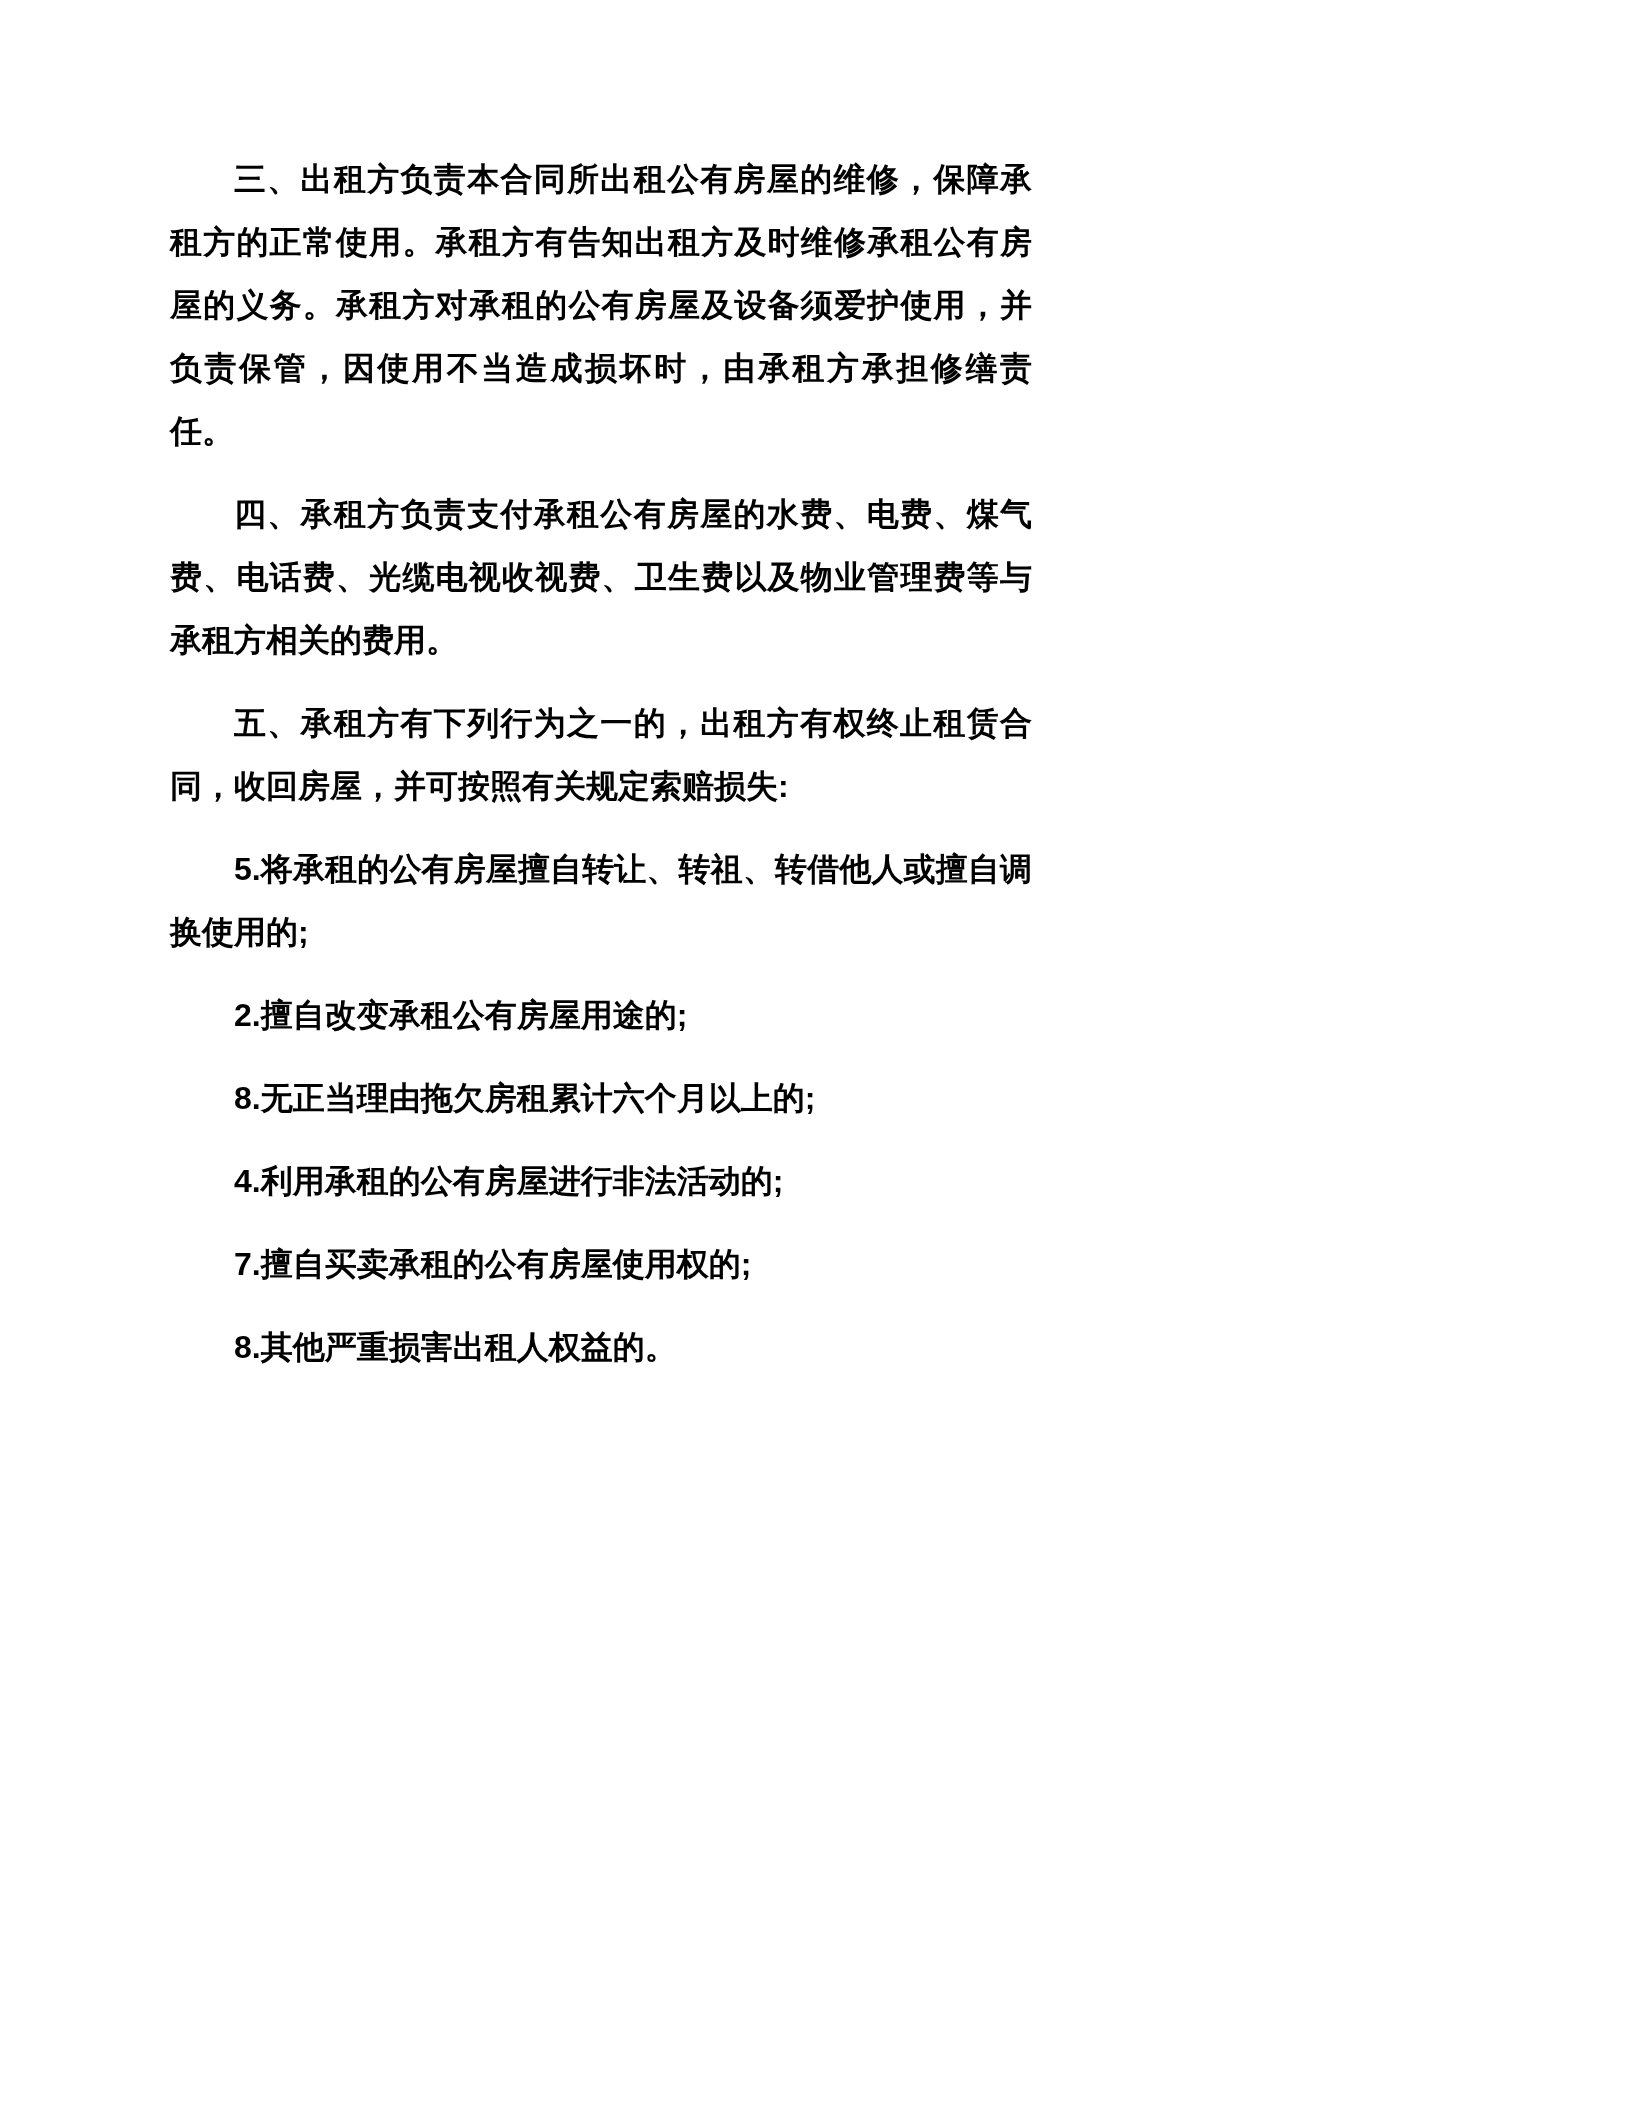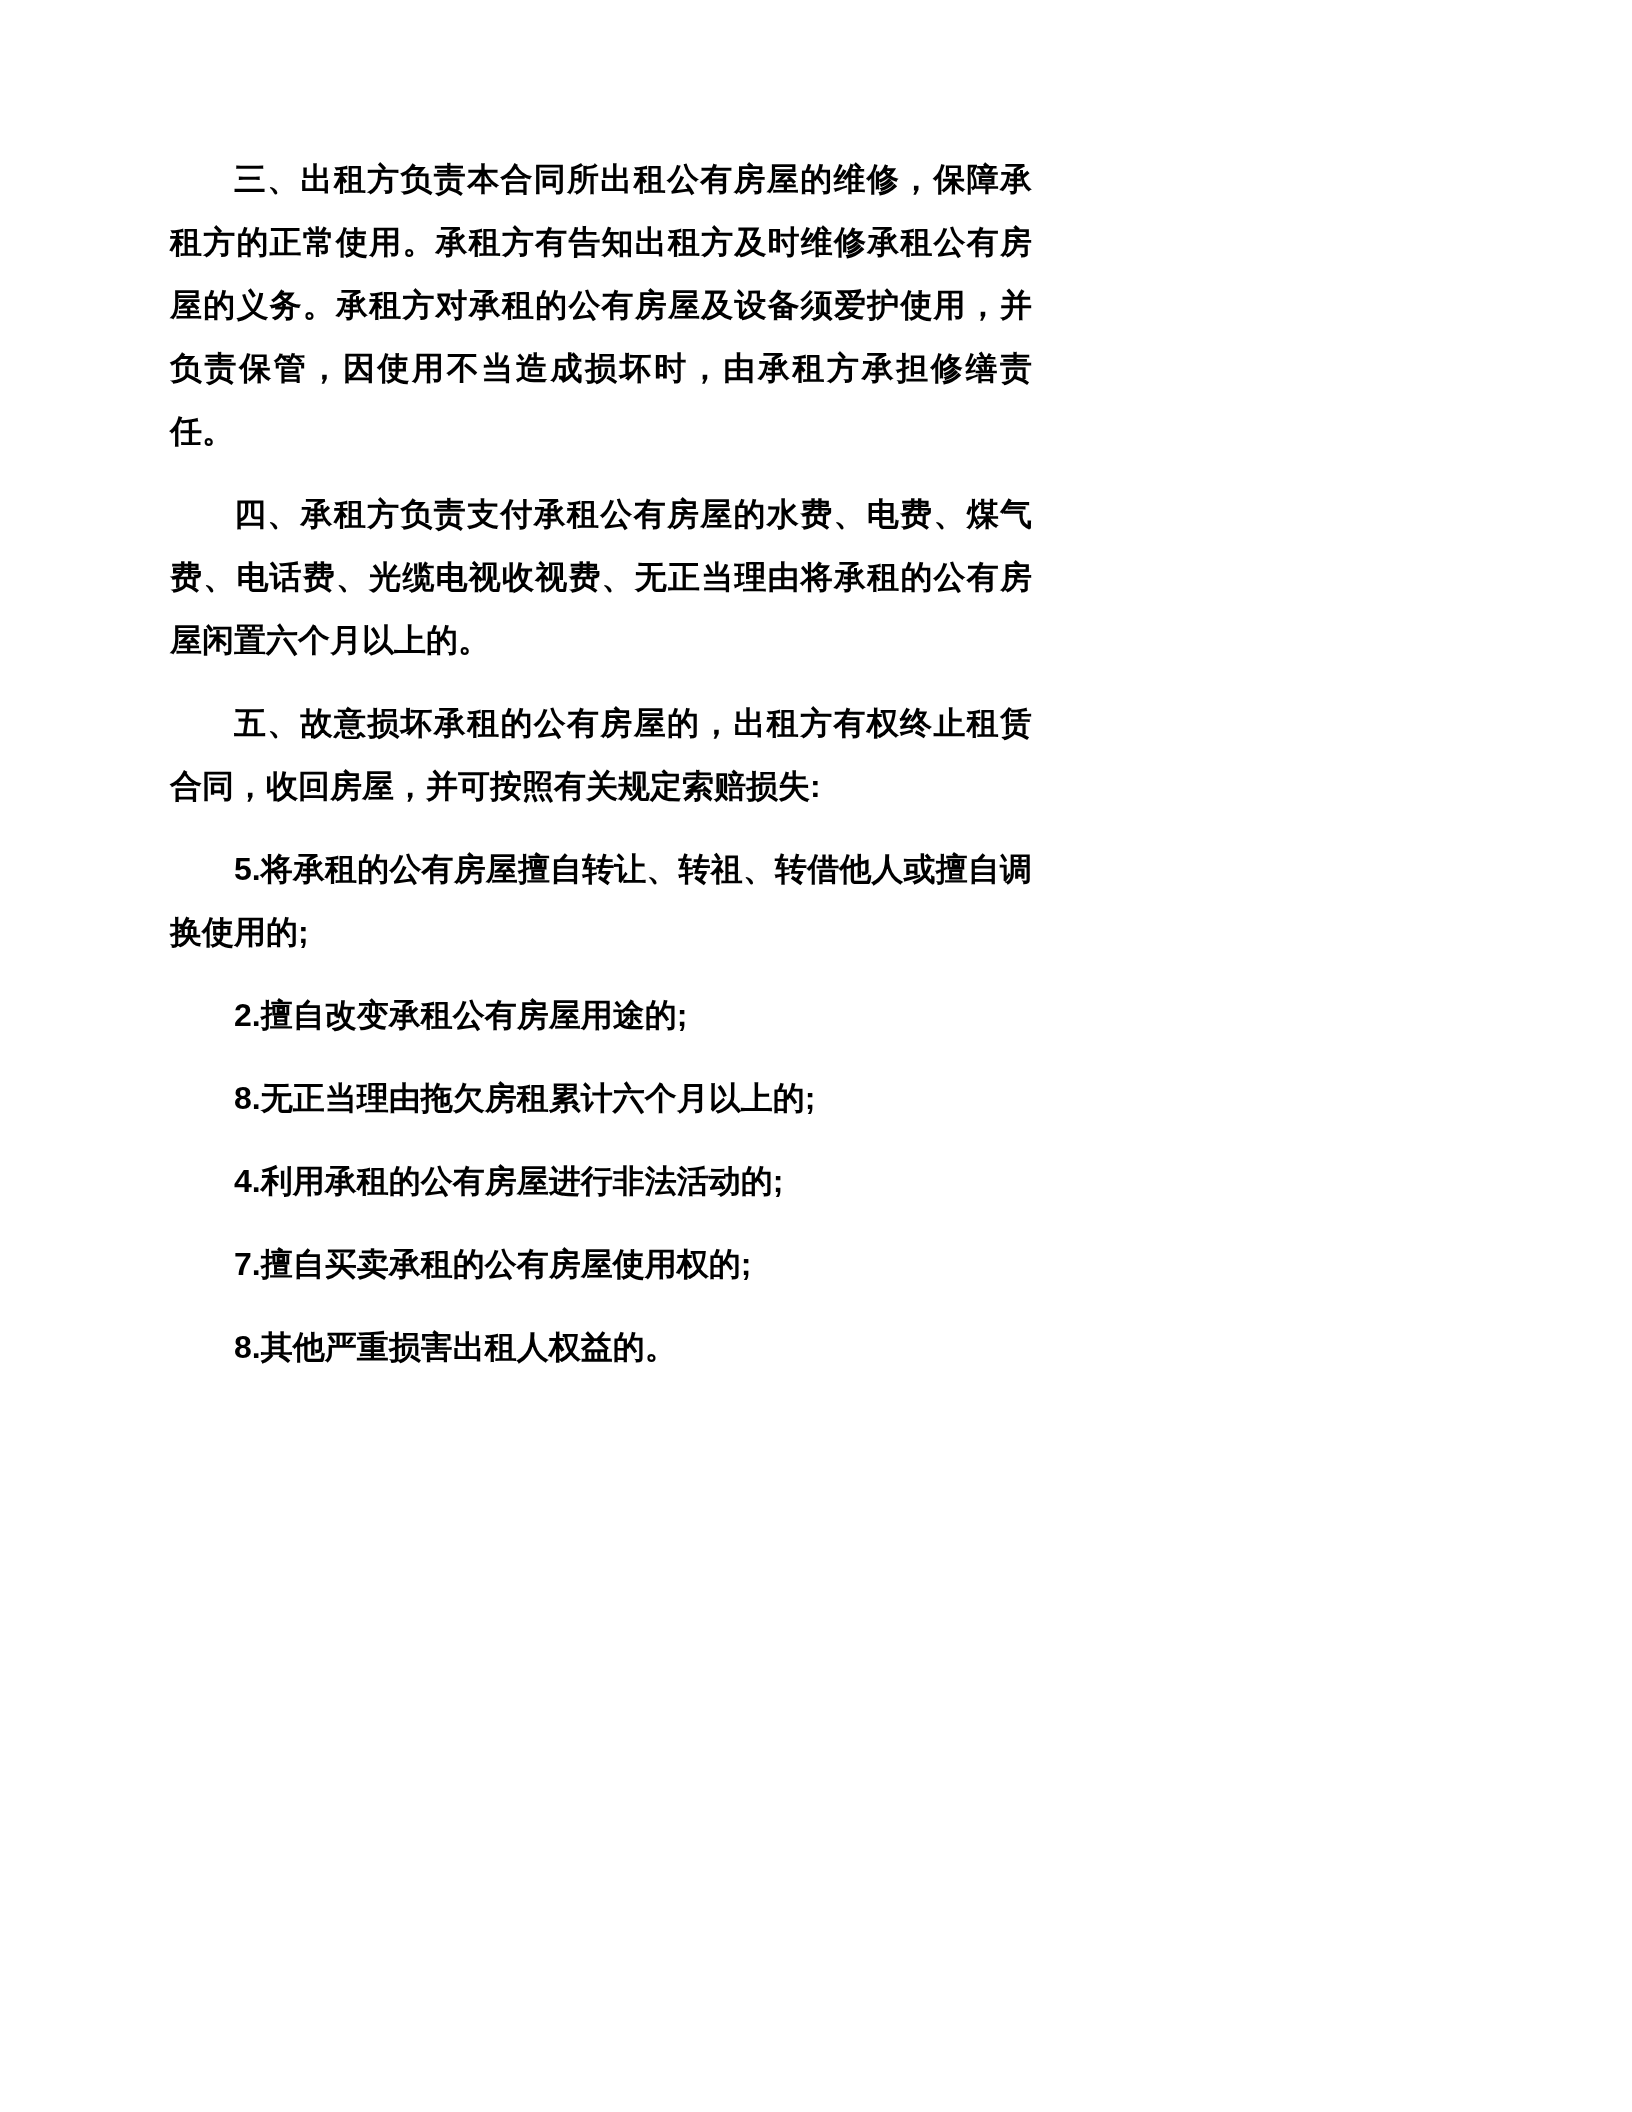--- a/index.html
+++ b/index.html
@@ -31,22 +31,22 @@
     text-indent: 2em;
     word-break: break-all;
   }
 </style>
 </head>
 <body>
 
 <div class="page">
   <div class="content">
     <p>三、出租方负责本合同所出租公有房屋的维修，保障承租方的正常使用。承租方有告知出租方及时维修承租公有房屋的义务。承租方对承租的公有房屋及设备须爱护使用，并负责保管，因使用不当造成损坏时，由承租方承担修缮责任。</p>
-    <p>四、承租方负责支付承租公有房屋的水费、电费、煤气费、电话费、光缆电视收视费、无正当理由将承租的公有房屋闲置六个月以上的。</p>
-    <p>五、故意损坏承租的公有房屋的，出租方有权终止租赁合同，收回房屋，并可按照有关规定索赔损失:</p>
+    <p>四、承租方负责支付承租公有房屋的水费、电费、煤气费、电话费、光缆电视收视费、卫生费以及物业管理费等与承租方相关的费用。</p>
+    <p>五、承租方有下列行为之一的，出租方有权终止租赁合同，收回房屋，并可按照有关规定索赔损失:</p>
     <p>5.将承租的公有房屋擅自转让、转祖、转借他人或擅自调换使用的;</p>
     <p>2.擅自改变承租公有房屋用途的;</p>
     <p>8.无正当理由拖欠房租累计六个月以上的;</p>
     <p>4.利用承租的公有房屋进行非法活动的;</p>
     <p>7.擅自买卖承租的公有房屋使用权的;</p>
     <p>8.其他严重损害出租人权益的。</p>
   </div>
 </div>
 
 </body></html>

